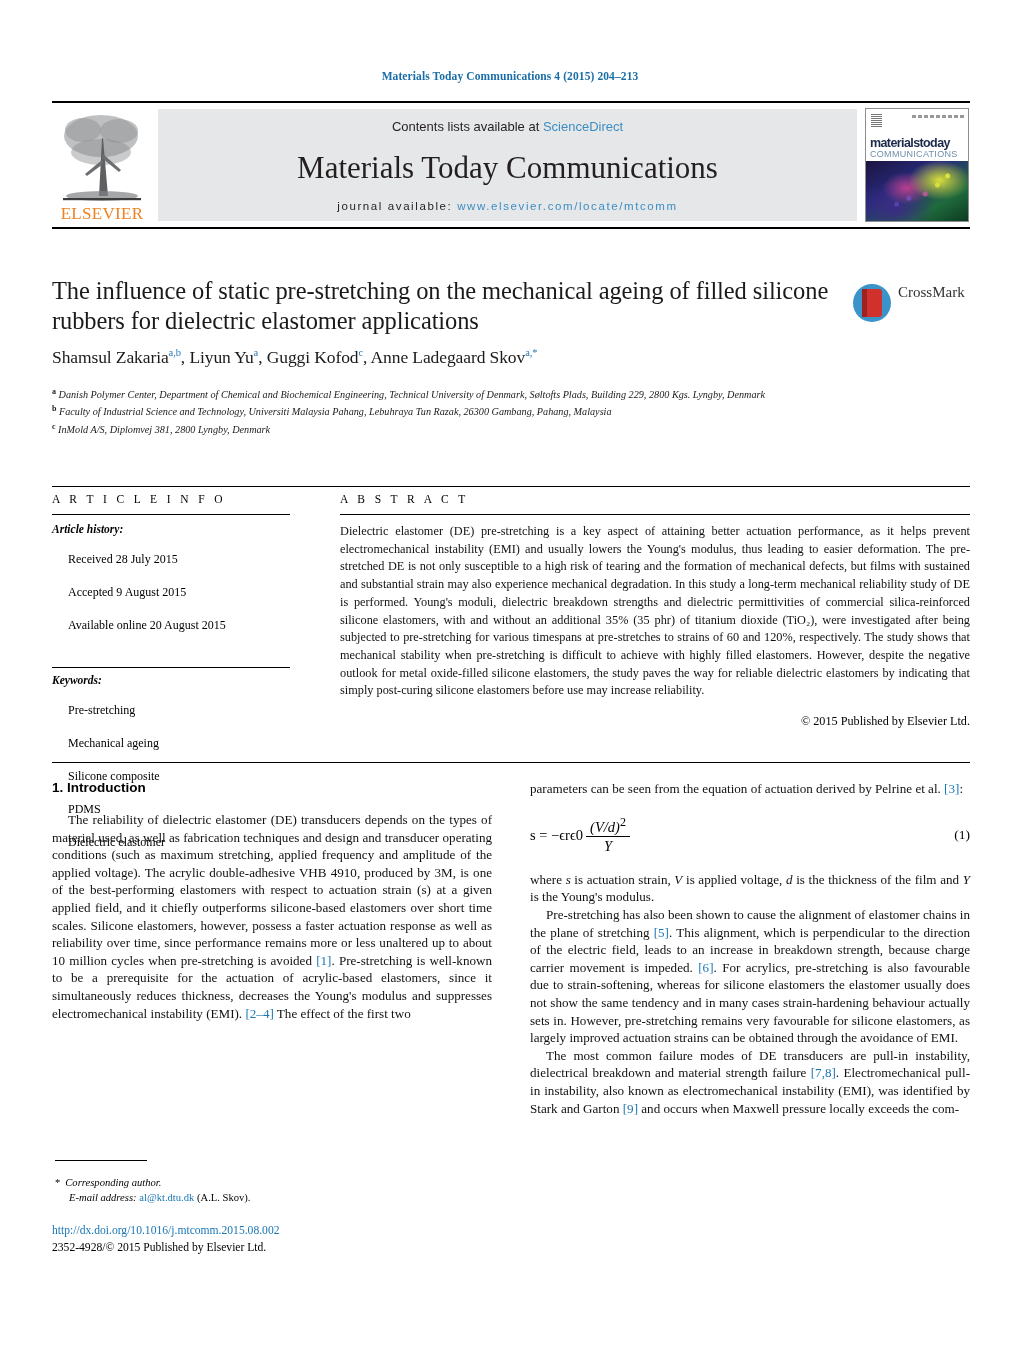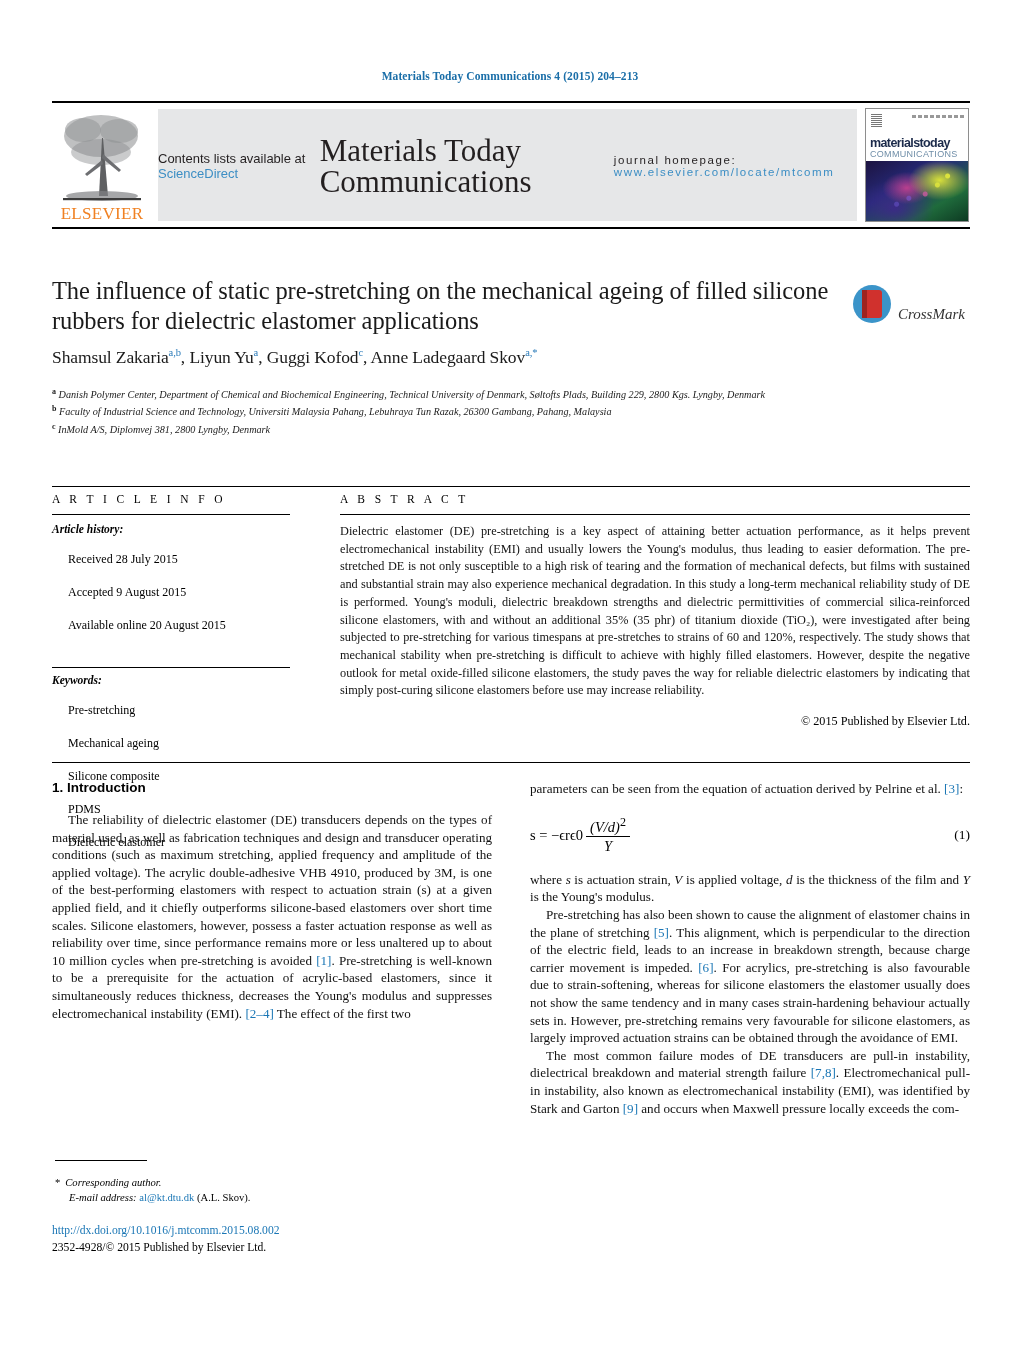--- a/index.html
+++ b/index.html
@@ -61,21 +61,21 @@
     font-size: 17px;
     letter-spacing: 0.3px;
     color: #f08122;
   }
   .banner {
     flex: 1 1 auto;
     background: #e6e7e8;
     margin: 6px 0 6px 6px;
     position: relative;
     display: flex;
-    flex-direction: row;
+    flex-direction: column;
     justify-content: space-between;
     align-items: center;
     padding: 10px 0 9px 0;
   }
   .contents-line {
     font-family: "Liberation Sans", sans-serif;
     font-size: 13px;
     color: #231f20;
   }
   .contents-line .sd { color: #3c8ec4; }
@@ -173,23 +173,23 @@
   .authors {
     margin-top: 11px;
     font-family: "Liberation Serif", serif;
     font-size: 17.5px;
     color: #1a1a1a;
     letter-spacing: -0.1px;
   }
   .authors sup { color: #2b7bb9; font-size: 10.5px; }
   .crossmark {
     position: absolute;
-    left: 853px; top: 267px;
+    left: 853px; top: 284px;
     width: 120px; height: 56px;
-    display: flex; align-items: flex-end; font-style: italic;
+    display: flex; align-items: flex-start;
   }
   .cm-badge {
     width: 38px; height: 38px; border-radius: 50%;
     background: #3b94c9;
     position: relative;
     flex: 0 0 38px;
   }
   .cm-badge::before {
     content:""; position:absolute;
     left: 9px; top: 5px; width: 20px; height: 28px;
@@ -357,21 +357,21 @@
       </div>
       <div class="elsevier-word">ELSEVIER</div>
     </div>
 
     <div class="banner">
       <div class="contents-line">
         <span>Contents lists available at </span><span class="sd">ScienceDirect</span>
       </div>
       <div class="journal-name">Materials Today Communications</div>
       <div class="homepage-line">
-        <span>journal homepage: </span><span class="url">www.elsevier.com/locate/mtcomm</span>
+        <span>journal available: </span><span class="url">www.elsevier.com/locate/mtcomm</span>
       </div>
     </div>
 
     <div class="cover">
       <div class="cover-top">
         <div class="cover-els"></div>
         <div class="cover-tinytext"></div>
         <div class="cover-title">materialstoday</div>
         <div class="cover-sub">COMMUNICATIONS</div>
       </div>

